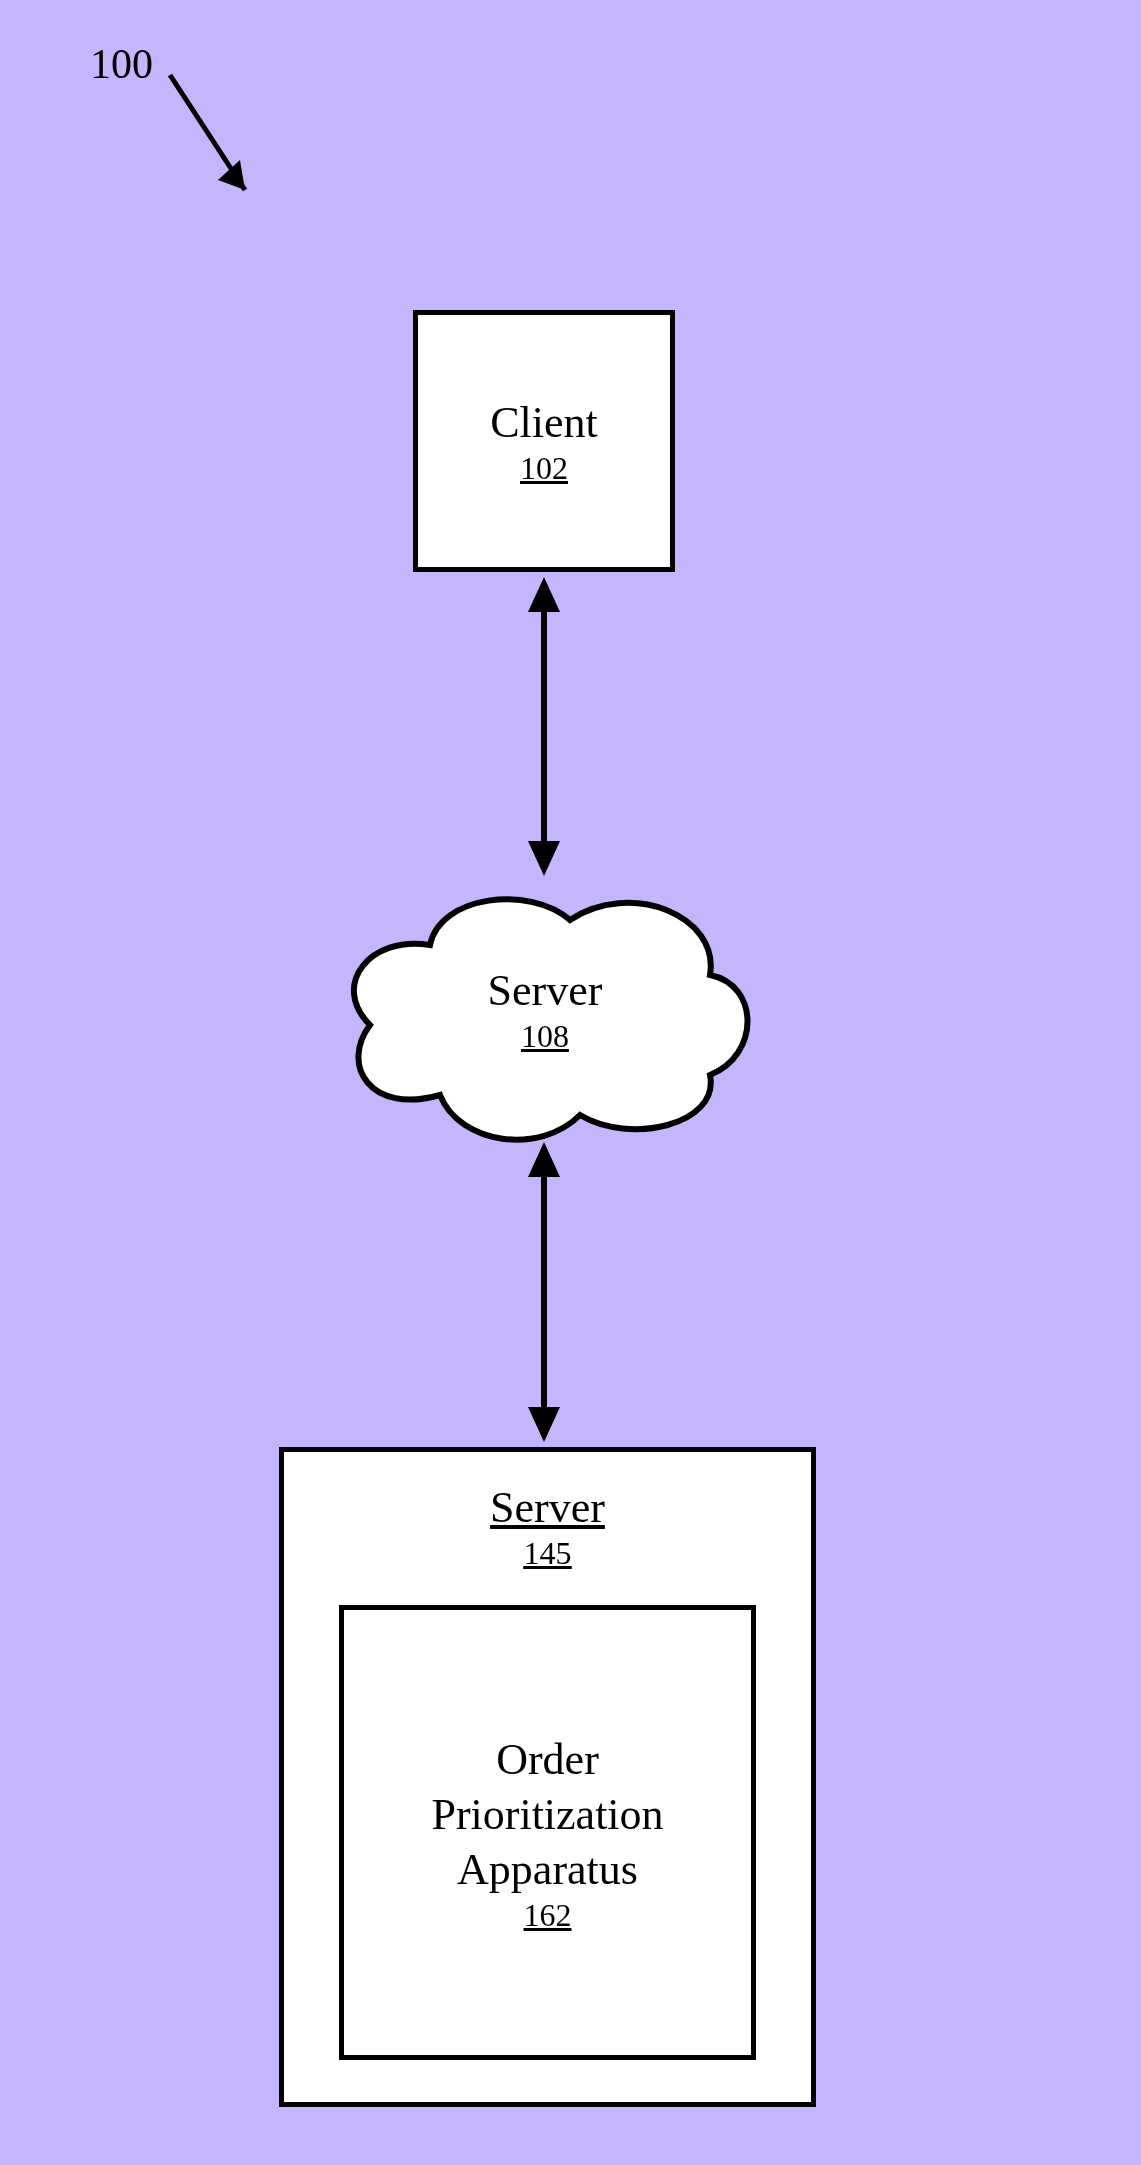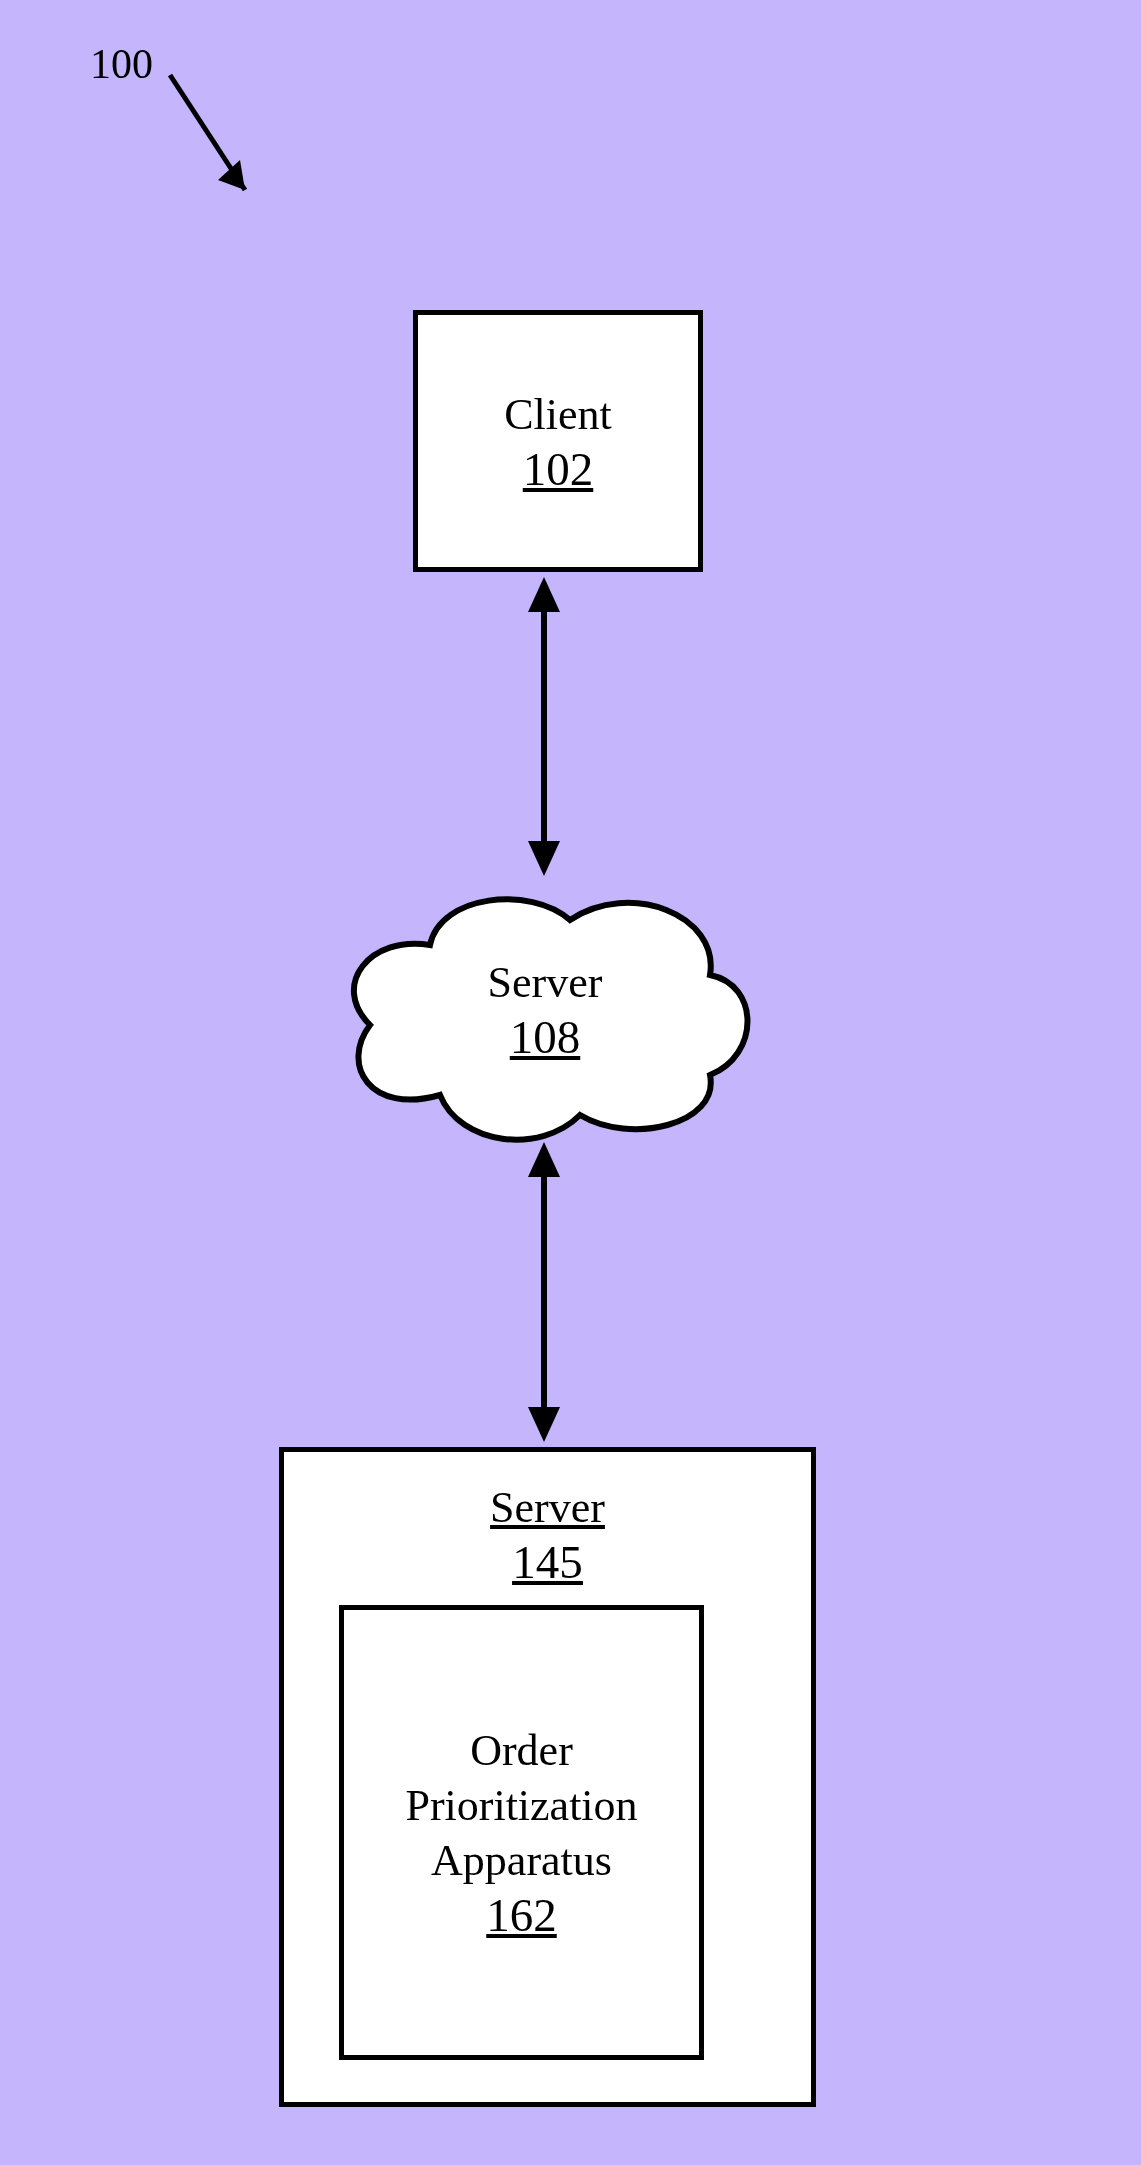--- a/index.html
+++ b/index.html
@@ -25,21 +25,21 @@
     background: #fff;
     text-align: center;
     box-sizing: border-box;
   }
   .box-label {
     font-size: 44px;
     line-height: 1.25;
     color: #000;
   }
   .ref-num {
-    font-size: 47px;
+    font-size: 32px;
     text-decoration: underline;
     color: #000;
   }
   .inner-stack {
     display: flex;
     flex-direction: column;
     align-items: center;
     justify-content: center;
     width: 100%;
   }
@@ -53,21 +53,21 @@
 
 <div class="canvas">
 
   <div class="ref-label" style="left:90px; top:40px;">100</div>
 
   <svg style="left:0; top:0;" width="1141" height="2165">
     <line x1="170" y1="75" x2="245" y2="190" stroke="#000" stroke-width="5"></line>
     <polygon points="245,190 218,180 240,160" fill="#000"></polygon>
   </svg>
 
-  <div class="box" style="left:413px; top:310px; width:290px; height:262px;">
+  <div class="box" style="left:413px; top:310px; width:262px; height:262px;">
     <div class="inner-stack" style="height:100%;">
       <div class="box-label">Client</div>
       <div class="ref-num">102</div>
     </div>
   </div>
 
   <svg style="left:0; top:0;" width="1141" height="2165">
     <line x1="544" y1="597" x2="544" y2="856" stroke="#000" stroke-width="6"></line>
     <polygon points="544,577 528,612 560,612" fill="#000"></polygon>
     <polygon points="544,876 528,841 560,841" fill="#000"></polygon>
@@ -96,21 +96,21 @@
     <polygon points="544,1442 528,1407 560,1407" fill="#000"></polygon>
   </svg>
 
   <div class="box" style="left:279px; top:1447px; width:537px; height:660px;">
     <div class="inner-stack" style="margin-top:28px;text-decoration:underline;">
       <div class="box-label">Server</div>
       <div class="ref-num">145</div>
     </div>
   </div>
 
-  <div class="box" style="left:339px; top:1605px; width:365px; height:455px;">
+  <div class="box" style="left:339px; top:1605px; width:417px; height:455px;">
     <div class="inner-stack" style="height:100%; justify-content:center;">
       <div class="box-label" style="white-space:pre-line;">Order
 Prioritization
 Apparatus</div>
       <div class="ref-num">162</div>
     </div>
   </div>
 
 </div>
 

